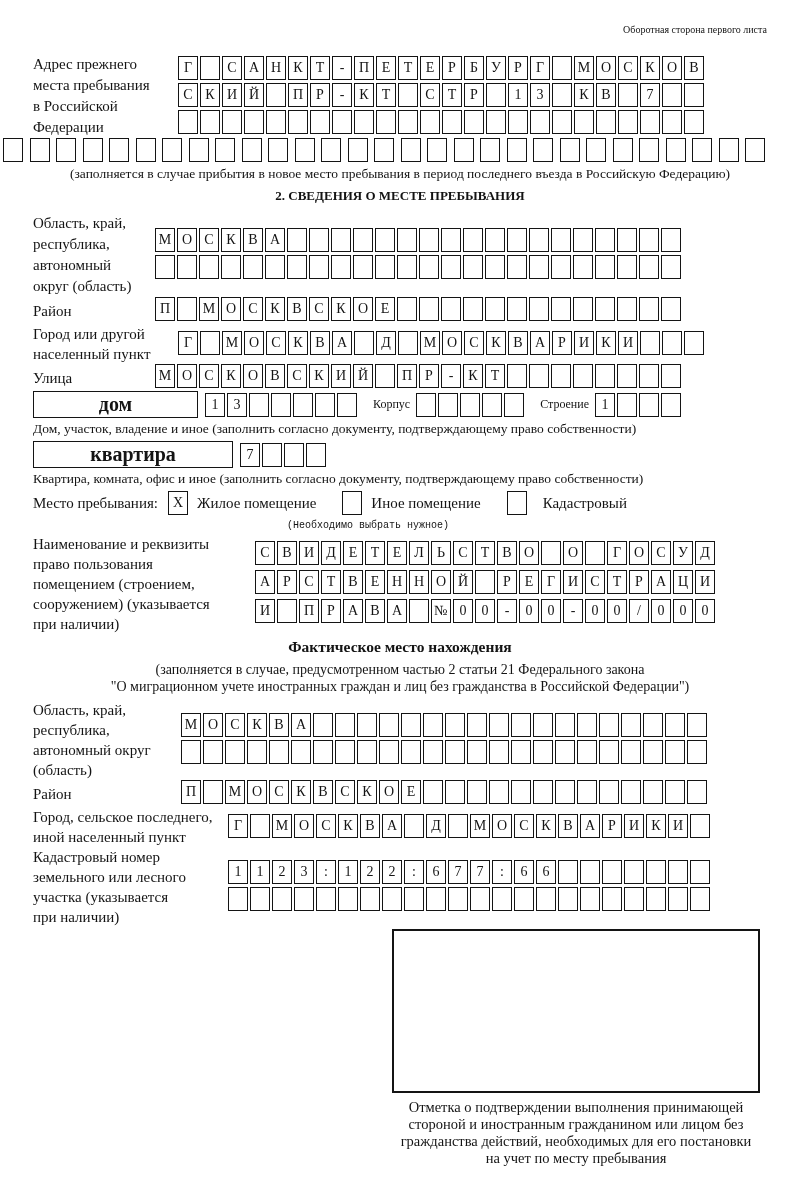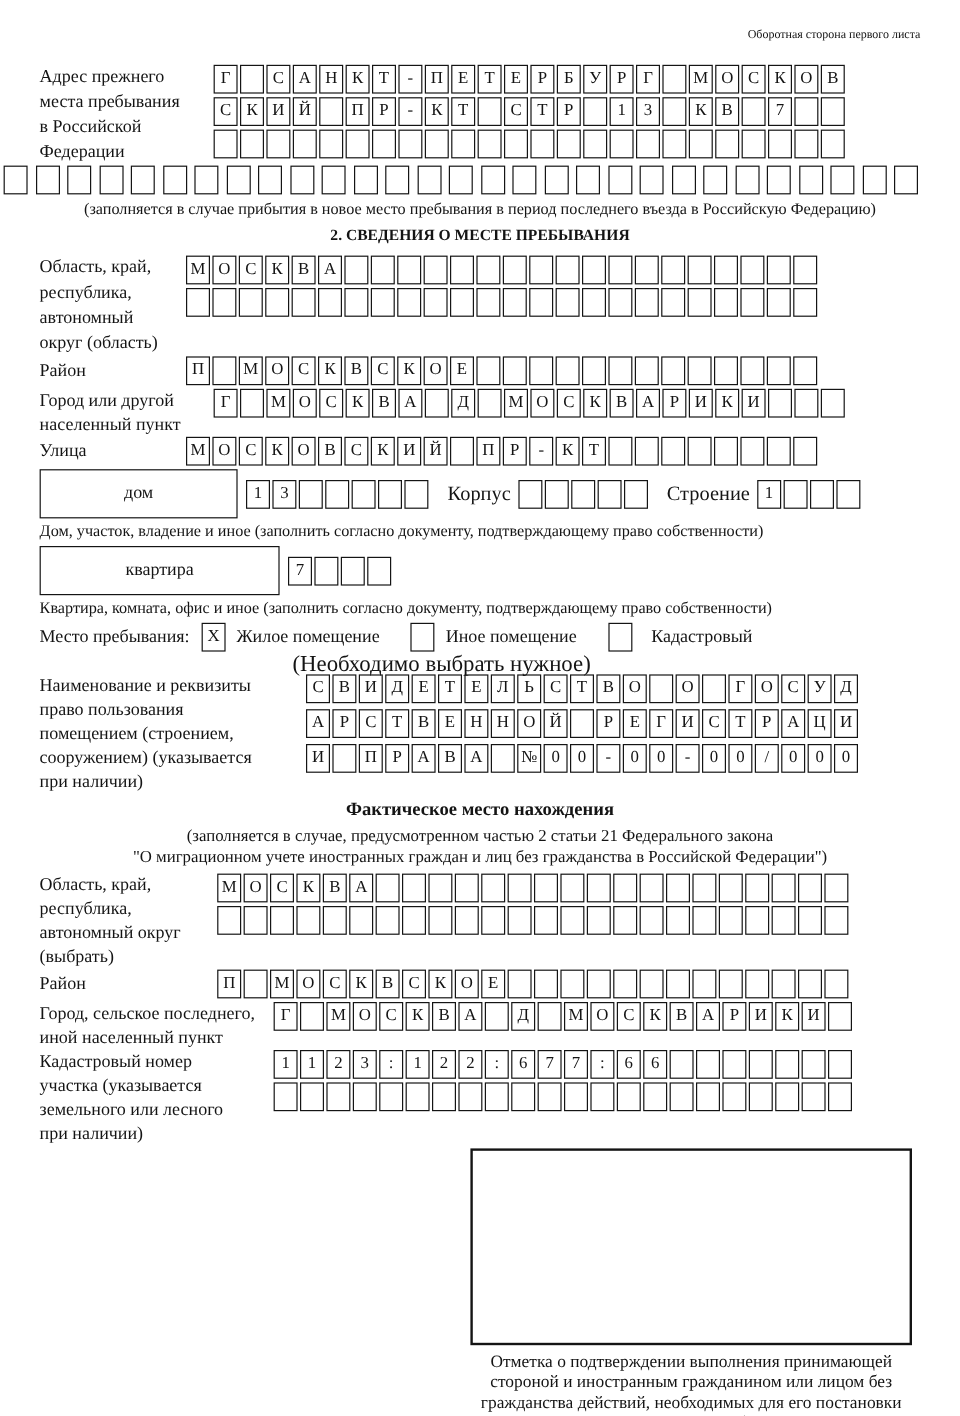--- a/index.html
+++ b/index.html
@@ -7,21 +7,21 @@
   body {
     background: #ffffff;
     color: #141414;
     font-family: "Liberation Serif", serif;
     overflow: hidden;
   }
   .page { width: 800px; height: 1180px; padding: 12px 33px 0 33px; }
 
   .right-note { text-align: right; font-size: 10px; line-height: 20px; margin: 8px 0 14px; }
 
-  .frow { display: flex; align-items: flex-start; }
+  .frow { display: flex; align-items: center; }
   .lcol { flex: none; font-size: 15px; line-height: 21px; }
   .lcol.tight { line-height: 20px; }
   .w122 { width: 122px; }
   .w145 { width: 145px; }
   .w148 { width: 148px; }
   .w195 { width: 195px; }
   .w222 { width: 222px; }
   .single-label { line-height: 24px; }
 
   .cells { display: flex; margin-bottom: 3px; }
@@ -39,34 +39,34 @@
   .note { font-size: 13.5px; line-height: 17px; text-align: center; margin: 0 0 3px; }
   .note-left { font-size: 13.5px; line-height: 17px; margin: 1px 0 4px; }
 
   .sec-title { font-weight: bold; text-align: center; font-size: 13px; line-height: 20px; margin: 4px 0 7px; }
   .sub-title { font-weight: bold; text-align: center; font-size: 15.5px; line-height: 20px; margin: 3px 0 4px; }
   .subnote { font-size: 14px; line-height: 17px; text-align: center; }
   .subnote-wrap { margin-bottom: 5px; }
 
   .house-row { display: flex; align-items: center; margin-bottom: 2px; }
   .type-box {
-    flex: none; border: 1.6px solid #141414; height: 41px;
+    flex: none; border: 1.6px solid #141414; height: 27px;
     display: flex; align-items: center; justify-content: center;
-    font-size: 15px; margin-right: 7px;
+    font-size: 20px; margin-right: 7px; font-weight: bold;
   }
   .tb-house { width: 165px; }
   .tb-apt { width: 200px; }
-  .inline-label { font-size: 17px; margin: 0 6px 0 14px; }
+  .inline-label { font-size: 12px; margin: 0 6px 0 14px; }
 
   .stay-row { display: flex; align-items: center; font-size: 15px; margin: 3px 0 2px; }
   .stay-label { margin-right: 10px; }
   .stay-cell { margin-right: 0; }
   .stay-opt-label { margin: 0 26px 0 9px; }
   .stay-opt-label.last { margin-right: 0; margin-left: 16px; }
-  .stay-note { font-size: 19px; line-height: 17px; margin-left: 150px; width: 370px; text-align: center; }
+  .stay-note { font-size: 10px; line-height: 17px; margin-left: 150px; width: 370px; text-align: center; font-family: Liberation Mono, monospace; }
 
   .doc-label { line-height: 20px; }
 
   .stamp-wrap { width: 382px; margin-left: auto; }
   .stamp-box { width: 368px; height: 164px; border: 2px solid #141414; margin: 2px auto 6px; background: #fff; }
   .stamp-caption { font-size: 14.5px; line-height: 17px; text-align: center; }
 </style>
 </head>
 <body>
 
@@ -489,21 +489,21 @@
   <div class="subnote-wrap">
     <div class="subnote">(заполняется в случае, предусмотренном частью 2 статьи 21 Федерального закона</div>
     <div class="subnote">"О миграционном учете иностранных граждан и лиц без гражданства в Российской Федерации")</div>
   </div>
 
   <div class="frow">
     <div class="lcol w148 tight">
       <div>Область, край,</div>
       <div>республика,</div>
       <div>автономный округ</div>
-      <div>(выбрать)</div>
+      <div>(область)</div>
     </div>
     <div>
       <div class="cells">
           <span class="cell">М</span>
           <span class="cell">О</span>
           <span class="cell">С</span>
           <span class="cell">К</span>
           <span class="cell">В</span>
           <span class="cell">А</span>
           <span class="cell"></span>
@@ -611,22 +611,22 @@
         <span class="cell">И</span>
         <span class="cell">К</span>
         <span class="cell">И</span>
         <span class="cell"></span>
       </div>
   </div>
 
   <div class="frow">
     <div class="lcol w195 tight">
       <div>Кадастровый номер</div>
+      <div>земельного или лесного</div>
       <div>участка (указывается</div>
-      <div>земельного или лесного</div>
       <div>при наличии)</div>
     </div>
     <div>
       <div class="cells">
           <span class="cell">1</span>
           <span class="cell">1</span>
           <span class="cell">2</span>
           <span class="cell">3</span>
           <span class="cell">:</span>
           <span class="cell">1</span>

